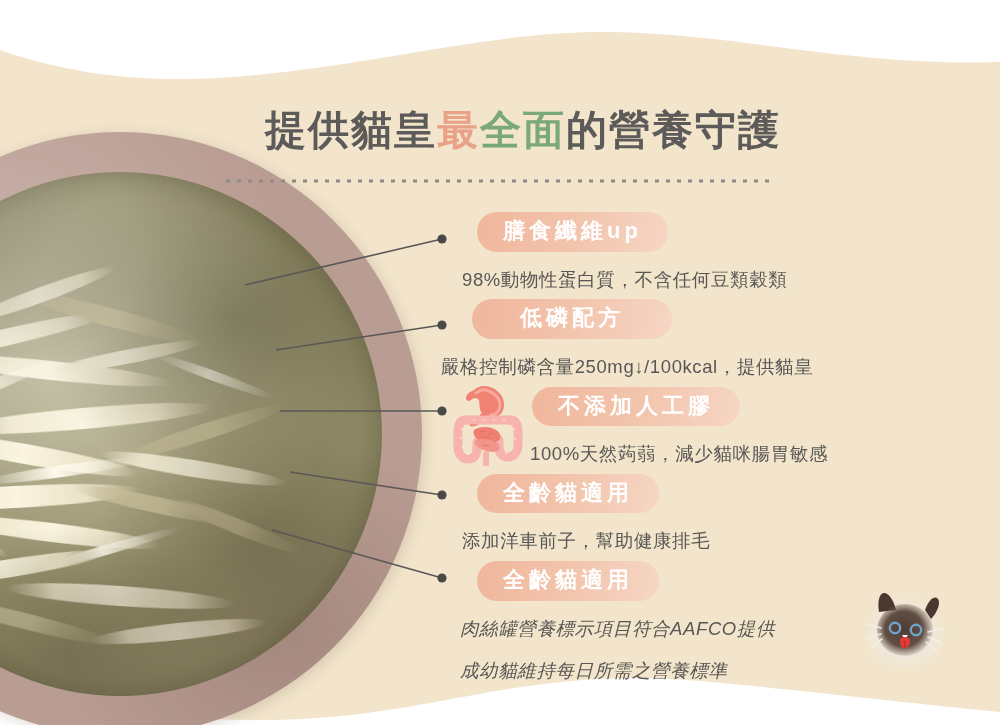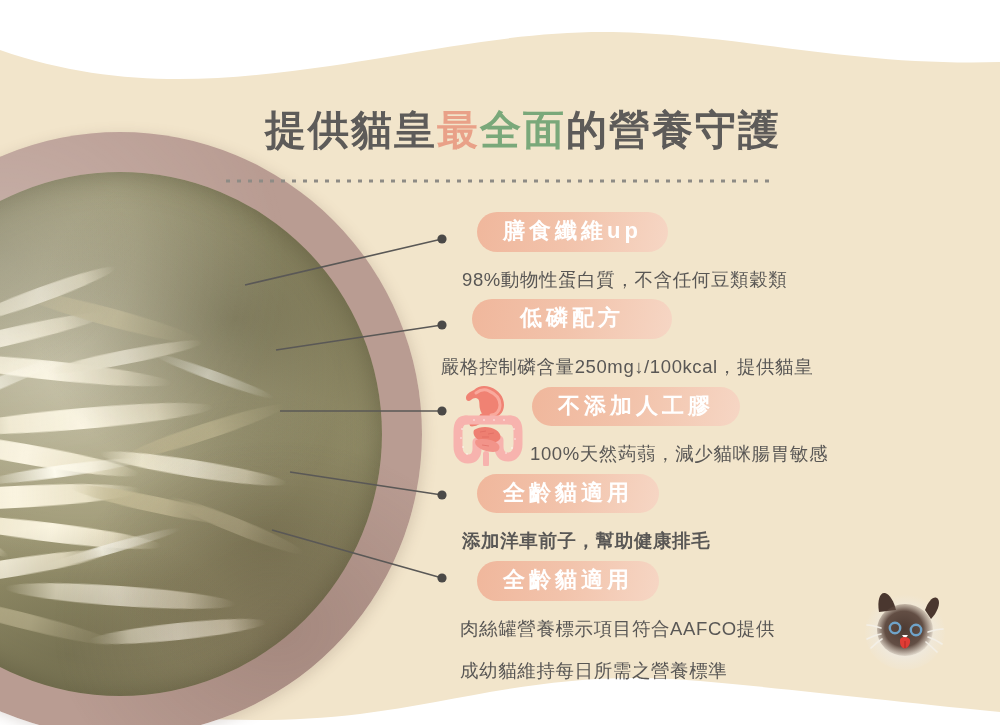--- a/index.html
+++ b/index.html
@@ -177,24 +177,24 @@
   .f-protein .desc { margin-left: 7px; }
 
   .f-phos .pill { margin-left: 17px; padding-left: 48px; padding-right: 48px; }
   .f-phos .desc { margin-left: -14px; }
 
   .f-gum { padding-left: 48px; }
   .f-gum .pill { margin-left: 29px; }
   .f-gum .desc { margin-left: 27px; }
 
   .f-fiber .pill { margin-left: 22px; }
-  .f-fiber .desc { margin-left: 7px; font-weight: bold; }
+  .f-fiber .desc { margin-left: 7px; }
 
   .f-age .pill { margin-left: 22px; }
-  .f-age .desc { margin-left: 5px; }
+  .f-age .desc { margin-left: 5px; font-style: italic; }
 
   
   .gut-icon {
     position: absolute;
     left: 452px;
     top: 384px;
     width: 72px;
     height: 82px;
     z-index: 8;
   }

